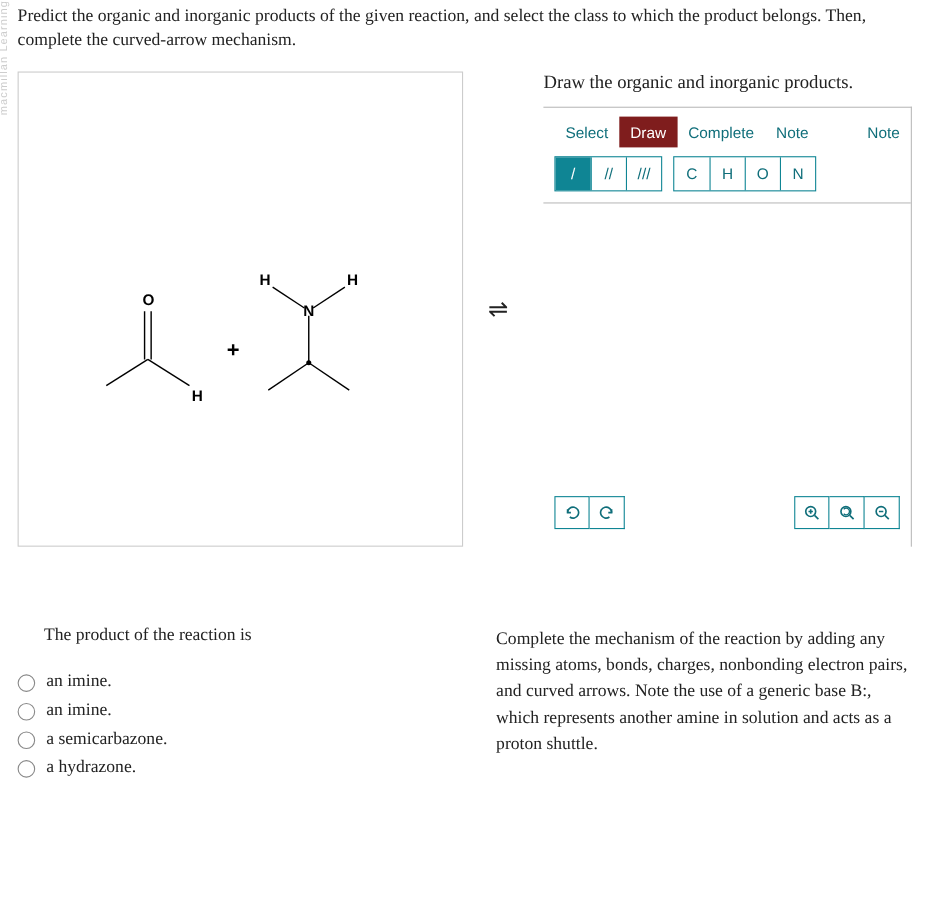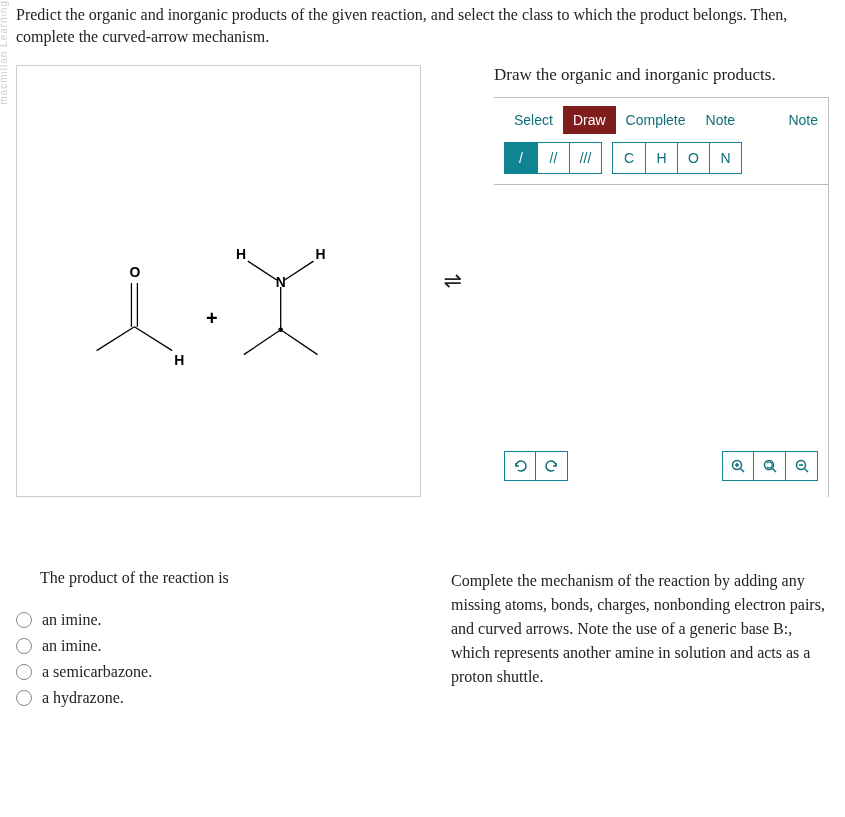--- a/index.html
+++ b/index.html
@@ -29,21 +29,21 @@
     .tool-btn:first-child{border-left:none;}
     .tool-btn.active { background: #0f8594; color: #fff; }
     .canvas-area { height: 260px; }
     .bottom-toolbar { display:flex; justify-content:space-between; padding:6px 10px 16px 10px; }
     .icon-btn { width:32px; height:30px; border:1px solid #0f8594; display:flex; align-items:center; justify-content:center; color:#0f6e7a; cursor:pointer; border-left:none;}
     .icon-group{display:flex;}
     .icon-group .icon-btn:first-child{border-left:1px solid #0f8594;}
     
     .lower-row { display: flex; gap: 30px; margin-top: 72px; align-items:flex-start; }
     .question-title { font-family: Georgia, serif; font-size: 16px; margin-bottom: 24px; margin-left: 24px; }
-    .radio-row { display:flex; align-items:center; gap:10px; margin-bottom: 8px; font-family: Georgia, serif; font-size:16px; }
+    .radio-row { display:flex; align-items:flex-end; gap:10px; margin-bottom: 8px; font-family: Georgia, serif; font-size:16px; }
     .radio-circle { width:16px; height:16px; border:1.5px solid #888; border-radius:50%; cursor:pointer; flex-shrink:0; }
     .mechanism-text { font-family: Georgia, serif; font-size:16px; line-height:1.5; }
     
     svg text { font-family: Arial, sans-serif; font-weight: bold; }
   </style>
 </head>
 <body>
 
 <div class="watermark">macmillan Learning</div>
 

